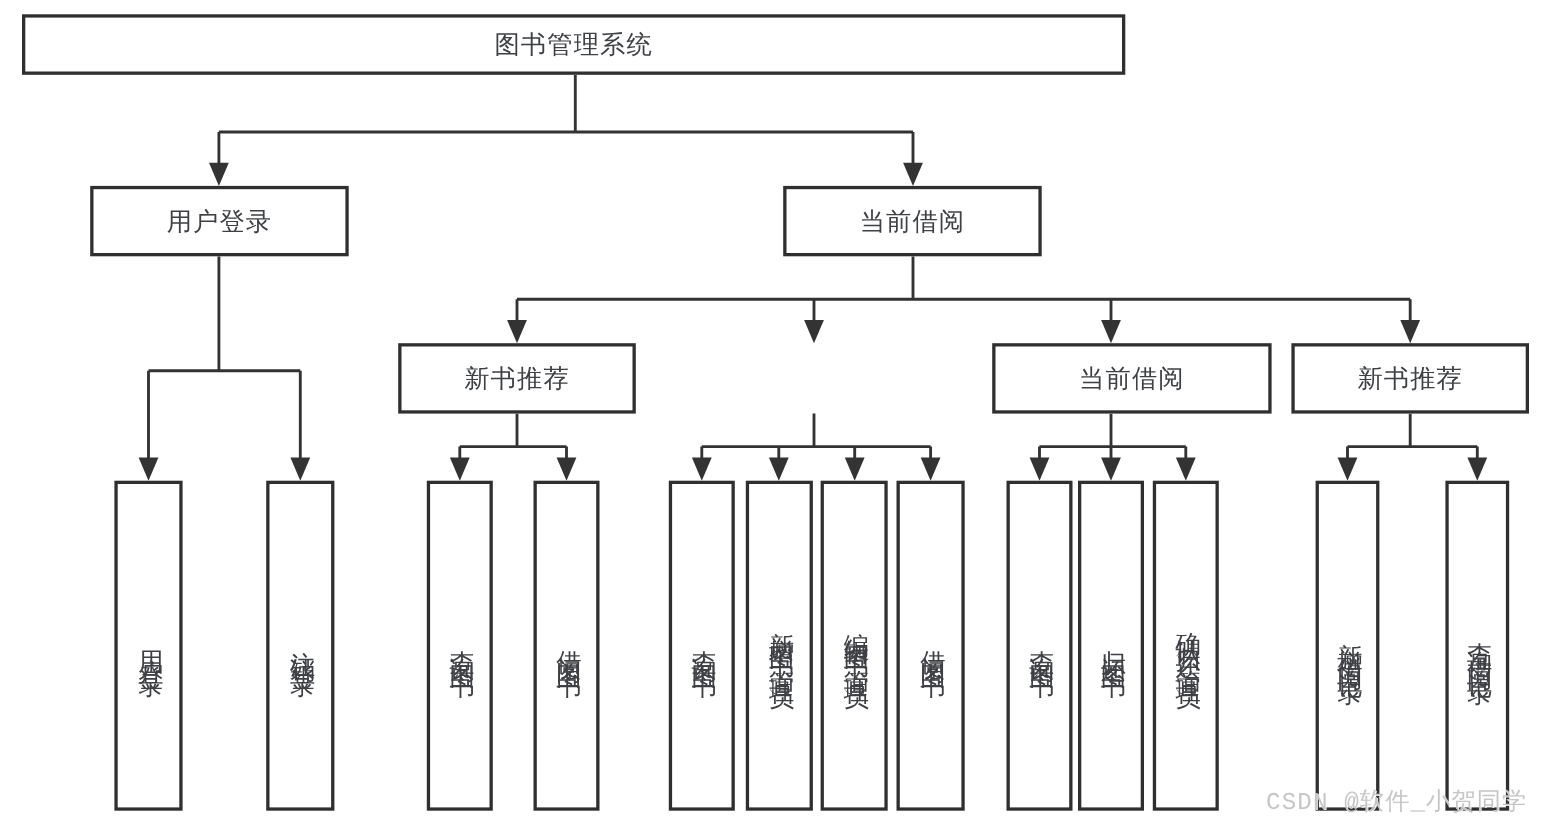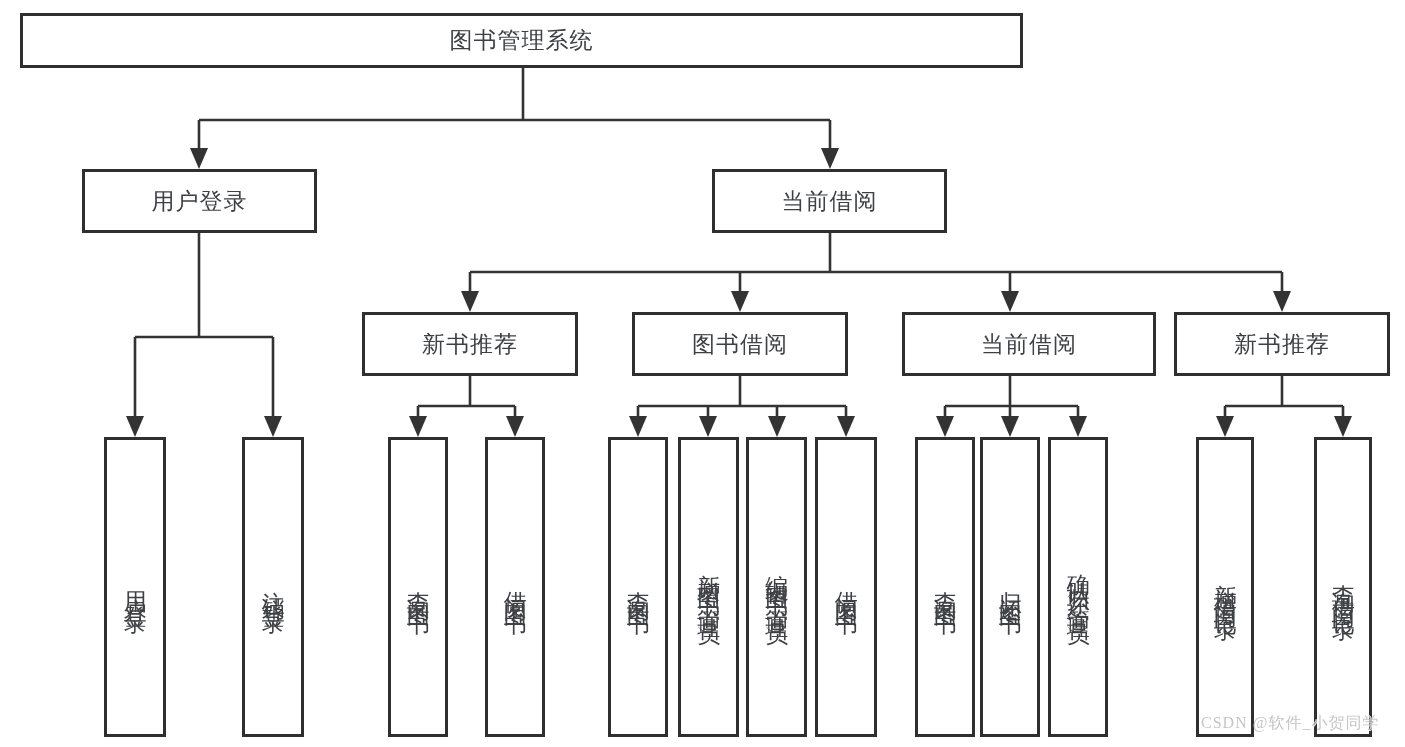--- a/index.html
+++ b/index.html
@@ -1,36 +1,36 @@
 <!DOCTYPE html>
 <html style="--line: #333333; --border: #2f2f2f; --text: #3e4044; --background: #ffffff; --watermark: #c6c6c6;"><head>
 <meta charset="utf-8">
 <style>
   html, body { margin:0; padding:0; background:#ffffff; }
   .canvas {
     position:relative; width:1405px; height:747px; background:var(--background,#fff);
-    font-family:Liberation Serif, serif; overflow:hidden;
+    font-family:Liberation Mono, monospace; overflow:hidden;
   }
   .wires { position:absolute; left:0; top:0; }
   .wire  { stroke:var(--line,#333333); stroke-width:2.6; fill:none; }
   .arrow { fill:var(--line,#333333); stroke:none; }
   .node {
     position:absolute; box-sizing:border-box;
     border:3px solid var(--border,#2f2f2f); background:#ffffff;
     display:flex; align-items:center; justify-content:center;
     color:var(--text,#3e4044);
   }
   .node.h span { font-size:23px; letter-spacing:1px; white-space:nowrap; }
   .node.v .vtext {
     writing-mode:vertical-rl; text-orientation:mixed;
     font-size:23px; letter-spacing:7px; line-height:1.1; white-space:nowrap;
   }
   .watermark {
-    position:absolute; left:1201px; top:713px; z-index:5;
-    font-size:16px; color:var(--watermark,#c6c6c6); letter-spacing:1px;
+    position:absolute; left:1151px; top:713px; z-index:5;
+    font-size:22px; color:var(--watermark,#c6c6c6); letter-spacing:1px;
     text-shadow:1px 1px 0 rgba(255,255,255,0.85); white-space:nowrap;
   }
 </style>
 </head>
 <body>
 
 <div class="canvas">
 
   <svg class="wires" width="1405" height="747" viewBox="0 0 1405 747">
 
@@ -75,23 +75,20 @@
   <div class="node h" style="left:82px;top:169px;width:235px;height:64px">
     <span>用户登录</span>
   </div>
   <div class="node h" style="left:712px;top:169px;width:235px;height:64px">
     <span>当前借阅</span>
   </div>
 
   <div class="node h" style="left:362px;top:312px;width:216px;height:64px">
     <span>新书推荐</span>
   </div>
-  <div class="node h" style="left:632px;top:312px;width:216px;height:64px">
-    <span>图书借阅</span>
-  </div>
   <div class="node h" style="left:902px;top:312px;width:254px;height:64px">
     <span>当前借阅</span>
   </div>
   <div class="node h" style="left:1174px;top:312px;width:216px;height:64px">
     <span>新书推荐</span>
   </div>
 
   <div class="node v" style="left:104px;top:437px;width:62px;height:300px">
     <span class="vtext">用户登录</span>
   </div>

